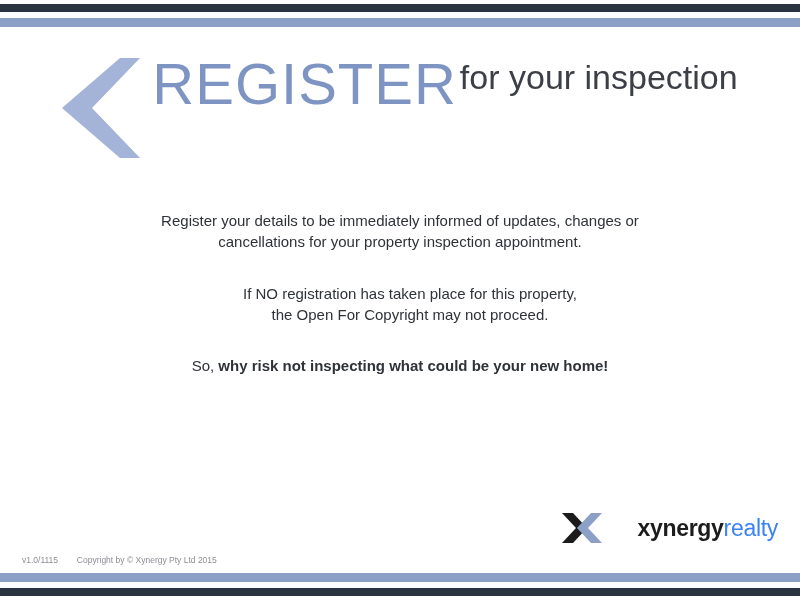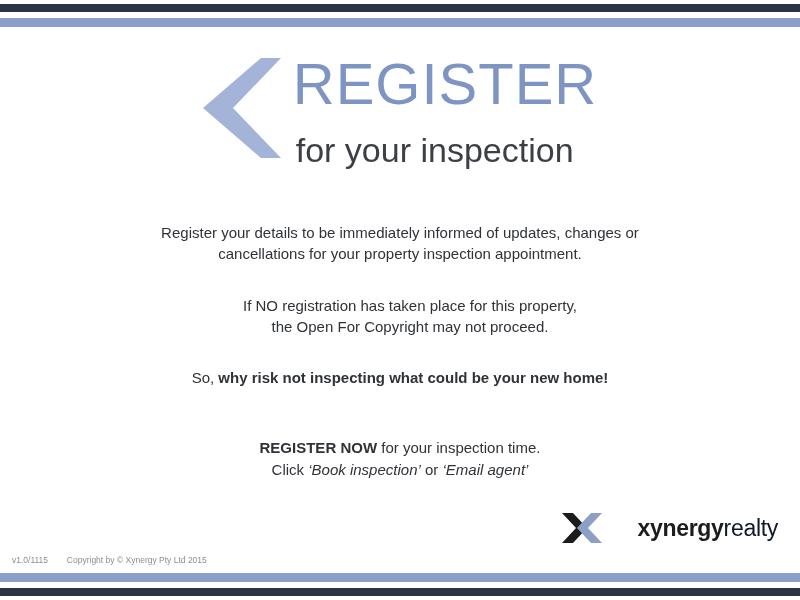--- a/index.html
+++ b/index.html
@@ -45,38 +45,37 @@
   }
   .chevron-mark {
     width: 78px;
     height: 100px;
     flex: 0 0 auto;
     margin-right: 12px;
     margin-top: 2px;
   }
   .masthead-text {
     display: flex;
-    flex-direction: column;
+    flex-direction: row;
     align-items: flex-start;
-    gap: 8px;
   }
   .title-register {
     font-size: 58px;
     line-height: 0.98;
     letter-spacing: 1px;
     color: #7e95c4;
     font-weight: 400;
     white-space: nowrap;
   }
   .title-sub {
     font-size: 34px;
     line-height: 1.15;
     color: #3c4046;
     font-weight: 300;
-    margin-top: 10px;
+    margin-top: 2px;
     margin-left: 3px;
     white-space: nowrap;
   }
 
   
   .copy {
     text-align: center;
     color: #2f3338;
     font-size: 15px;
     line-height: 1.42;
@@ -108,25 +107,25 @@
     width: 40px;
     height: 30px;
     margin-right: 7px;
   }
   .brand-word {
     font-size: 23px;
     letter-spacing: -0.3px;
     white-space: nowrap;
   }
   .brand-word .w1 { font-weight: bold; color: #1c1c1c; margin-left: 28px; }
-  .brand-word .w2 { font-weight: 400; color: #0f172a; }
+  .brand-word .w2 { font-weight: 400; color: #3b82f6; }
 
   .legal {
     position: absolute;
-    left: 12px;
+    left: 22px;
     bottom: 8px;
     font-size: 8.5px;
     color: #8b8e93;
     white-space: nowrap;
   }
   .legal .sep { display: inline-block; width: 14px; }
 </style>
 </head>
 <body>
 
@@ -157,32 +156,20 @@
   <div class="copy para-2">
     <div>If NO registration has taken place for this property,</div>
     <div>the Open For Copyright may not proceed.</div>
   </div>
 
   <div class="copy para-3">
     <span>So,</span>
     <span class="bold">why risk not inspecting what could be your new home!</span>
   </div>
 
-  <div class="copy cta">
-    <div>
-      <span class="bold">REGISTER NOW</span>
-      <span>for your inspection time.</span>
-    </div>
-    <div>
-      <span>Click</span>
-      <span class="ital">‘Book inspection’</span>
-      <span>or</span>
-      <span class="ital">‘Email agent’</span>
-    </div>
-  </div>
 
   <div class="footer">
     <div class="brand">
       <svg class="brand-mark" viewBox="0 0 40 30">
         <polygon points="0,0 11,0 25,15 11,30 0,30 14,15" fill="#1c1c1c"></polygon>
         <polygon points="40,0 29,0 15,15 29,30 40,30 26,15" fill="#8c9fc6"></polygon>
       </svg>
       <div class="brand-word"><span class="w1">xynergy</span><span class="w2">realty</span></div>
     </div>
 

